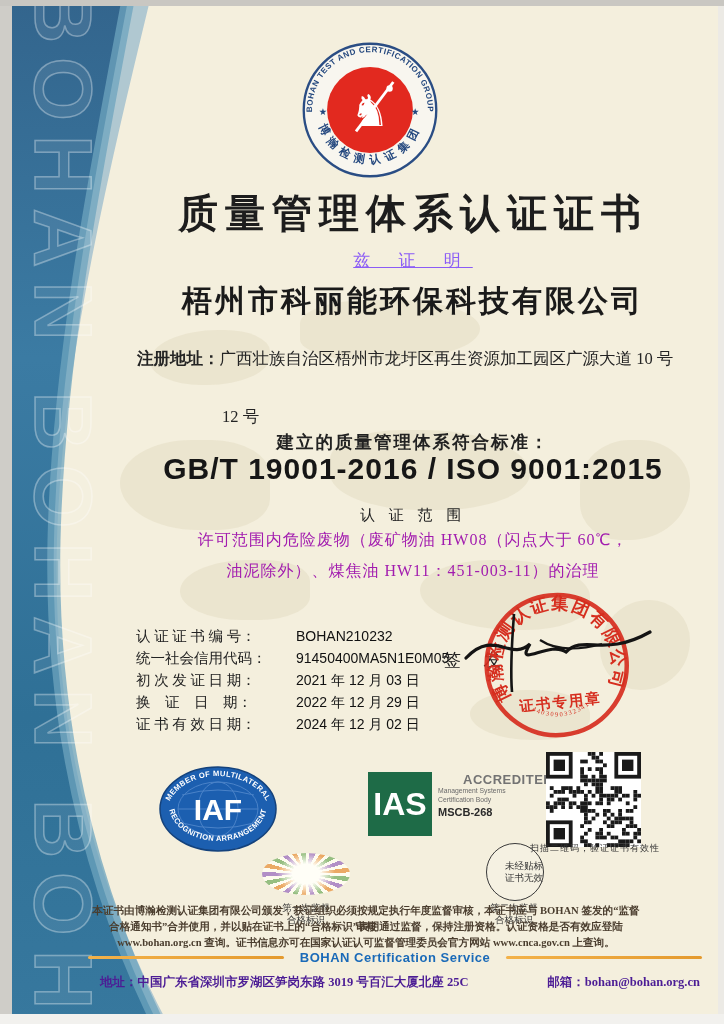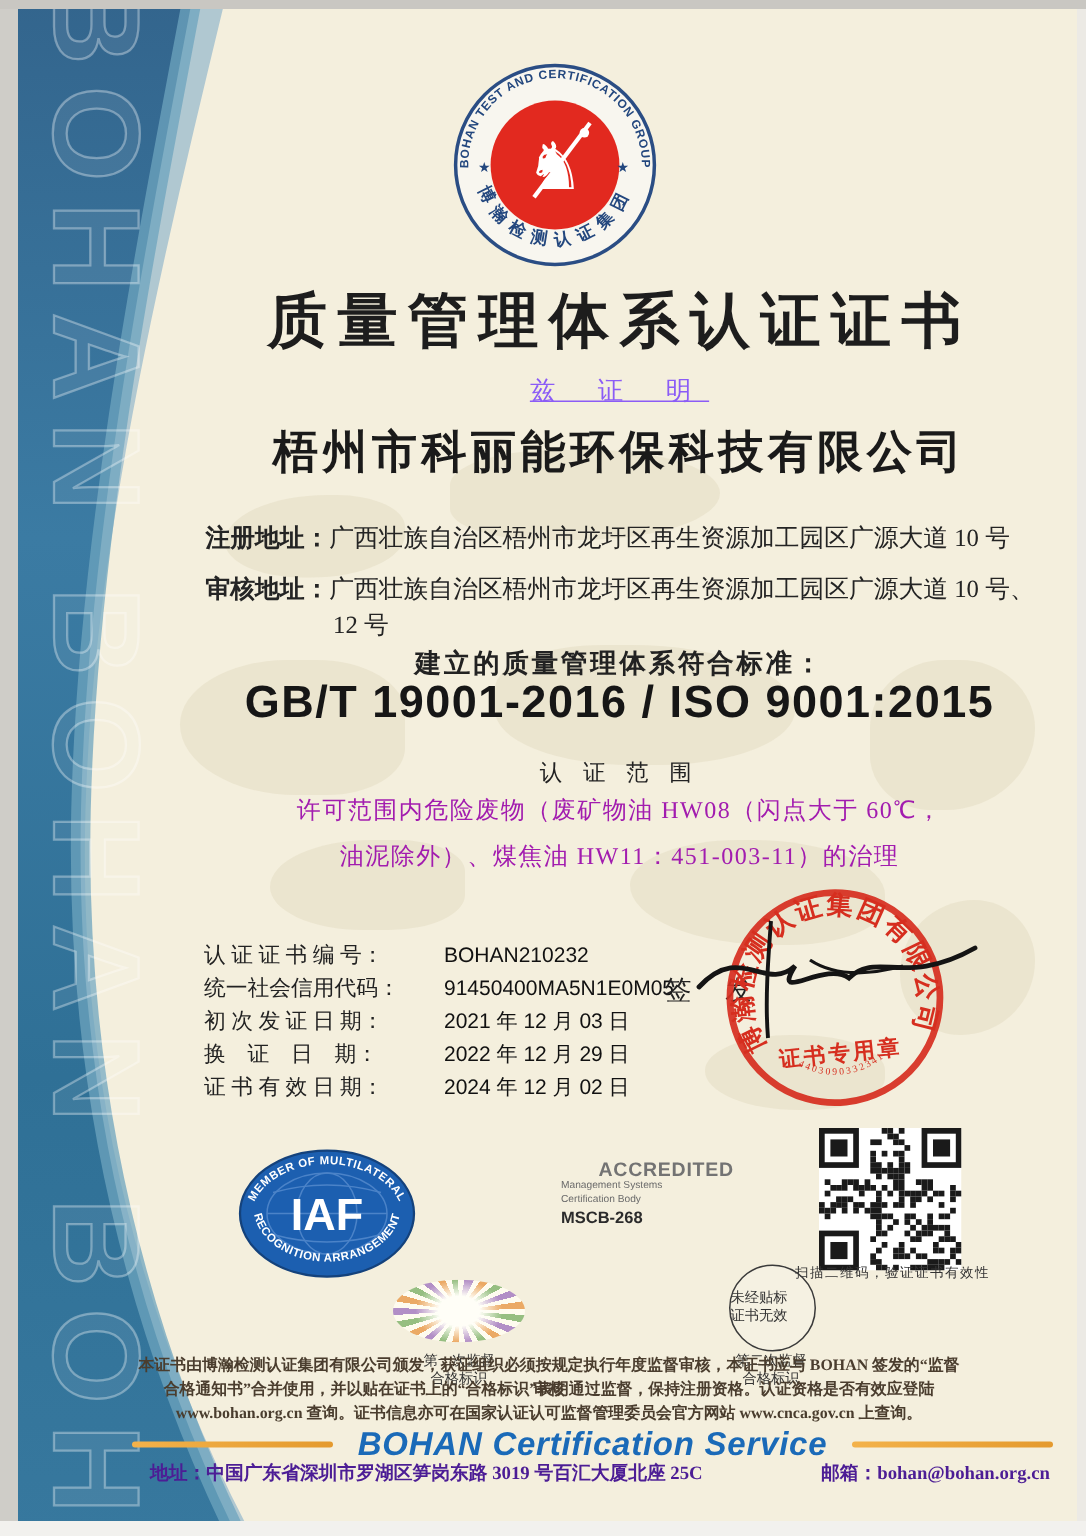--- a/index.html
+++ b/index.html
@@ -48,28 +48,28 @@
   .holo{width:88px;height:58px;border-radius:50%;
     background:
       radial-gradient(circle at 50% 50%, #fffef7 0 26%, rgba(255,255,255,0) 55%),
       repeating-conic-gradient(from 10deg,
         rgba(156,110,190,.75) 0 9deg, rgba(255,252,240,.9) 9deg 17deg,
         rgba(232,146,60,.75) 17deg 26deg, rgba(255,252,240,.9) 26deg 34deg,
         rgba(110,170,90,.7) 34deg 43deg, rgba(255,252,240,.9) 43deg 51deg);
     transform:scaleY(.72);}
   .stk-cap{font-size:9.5px;line-height:12px;color:#333;text-align:center;}
   .nolabel-circle{width:56px;height:56px;border:1.6px solid #3a3a3a;border-radius:50%;
-    display:flex;flex-direction:column;align-items:flex-start;justify-content:center;
+    display:flex;flex-direction:column;align-items:flex-end;justify-content:center;
     font-size:9.5px;line-height:12px;color:#333;background:rgba(255,255,255,.15);}
   .foot-line{left:88px;width:556px;text-align:center;font-size:10.6px;line-height:16px;
     font-weight:600;color:#4a3d2e;}
   .svc-row{left:88px;width:614px;display:flex;align-items:center;}
   .svc-line{height:3.5px;flex:1;background:linear-gradient(90deg,#f3b24a,#e49a2e);border-radius:2px;}
-  .svc-text{font-family:"Liberation Sans",sans-serif;font-weight:700;font-size:22px;
-    color:#1a6ab8;letter-spacing:.5px;margin:0 16px;white-space:nowrap;font-style:italic;}
+  .svc-text{font-family:"Liberation Sans",sans-serif;font-weight:700;font-size:13px;
+    color:#1a6ab8;letter-spacing:.5px;margin:0 16px;white-space:nowrap;}
   .bottom-row{left:100px;width:600px;display:flex;justify-content:space-between;
     font-size:12.5px;font-weight:700;color:#4c1d95;}
 </style>
 </head>
 <body>
 
 <div class="page">
 
   <div class="blob" style="left:150px;top:330px;width:120px;height:55px;border-radius:60% 40% 55% 45%;"></div>
   <div class="blob" style="left:300px;top:300px;width:180px;height:60px;border-radius:45% 55% 60% 40%;"></div>
@@ -127,23 +127,20 @@
       </g>
     </svg>
 
     <div class="abs cc title" style="top:186px;">质量管理体系认证证书</div>
     <div class="abs cc certify" style="top:249px;">兹 证 明</div>
     <div class="abs cc company" style="top:281px;">梧州市科丽能环保科技有限公司</div>
 
     <div class="abs addr" style="top:348px;">
       <span class="lbl">注册地址：</span><span>广西壮族自治区梧州市龙圩区再生资源加工园区广源大道 10 号</span>
     </div>
-    <div class="abs addr" style="top:382px;">
-      <span class="lbl">审核地址：</span><span>广西壮族自治区梧州市龙圩区再生资源加工园区广源大道 10 号、</span>
-    </div>
     <div class="abs addr" style="top:406px;left:222px;">12 号</div>
 
     <div class="abs cc std-intro" style="top:430px;">建立的质量管理体系符合标准：</div>
     <div class="abs cc standard" style="top:452px;">GB/T 19001-2016 / ISO 9001:2015</div>
 
     <div class="abs cc scope-title" style="top:506px;">认 证 范 围</div>
     <div class="abs cc scope-line" style="top:530px;">许可范围内危险废物（废矿物油 HW08（闪点大于 60℃，</div>
     <div class="abs cc scope-line" style="top:561px;">油泥除外）、煤焦油 HW11：451-003-11）的治理</div>
 
     <div class="drow" style="top:627px;">
@@ -195,20 +192,21 @@
       <text font-family="Liberation Sans, sans-serif" font-size="7.6" font-weight="bold" fill="#fff" letter-spacing="0.4">
         <textPath href="#iafTop" startOffset="50%" text-anchor="middle">MEMBER OF MULTILATERAL</textPath>
       </text>
       <text font-family="Liberation Sans, sans-serif" font-size="7.6" font-weight="bold" fill="#fff" letter-spacing="0.4">
         <textPath href="#iafBot" startOffset="50%" text-anchor="middle">RECOGNITION ARRANGEMENT</textPath>
       </text>
       <text x="61" y="55" font-family="Liberation Sans, sans-serif" font-size="30" font-weight="bold" fill="#ffffff" text-anchor="middle">IAF</text>
     </svg>
 
     <div class="abs logo-ias" style="left:368px;top:772px;">
+      <div class="ias-sq">IAS</div>
       <div class="ias-txt">
         <div class="ias-acc">ACCREDITED</div>
         <div class="ias-sm">Management Systems</div>
         <div class="ias-sm">Certification Body</div>
         <div class="ias-code">MSCB-268</div>
       </div>
     </div>
 
     <div class="abs" id="qr-code" style="left:546px;top:752px;width:95px;height:95px;"><svg xmlns="http://www.w3.org/2000/svg" width="95" height="95">
           <rect width="95" height="95" fill="#ffffff"></rect>

